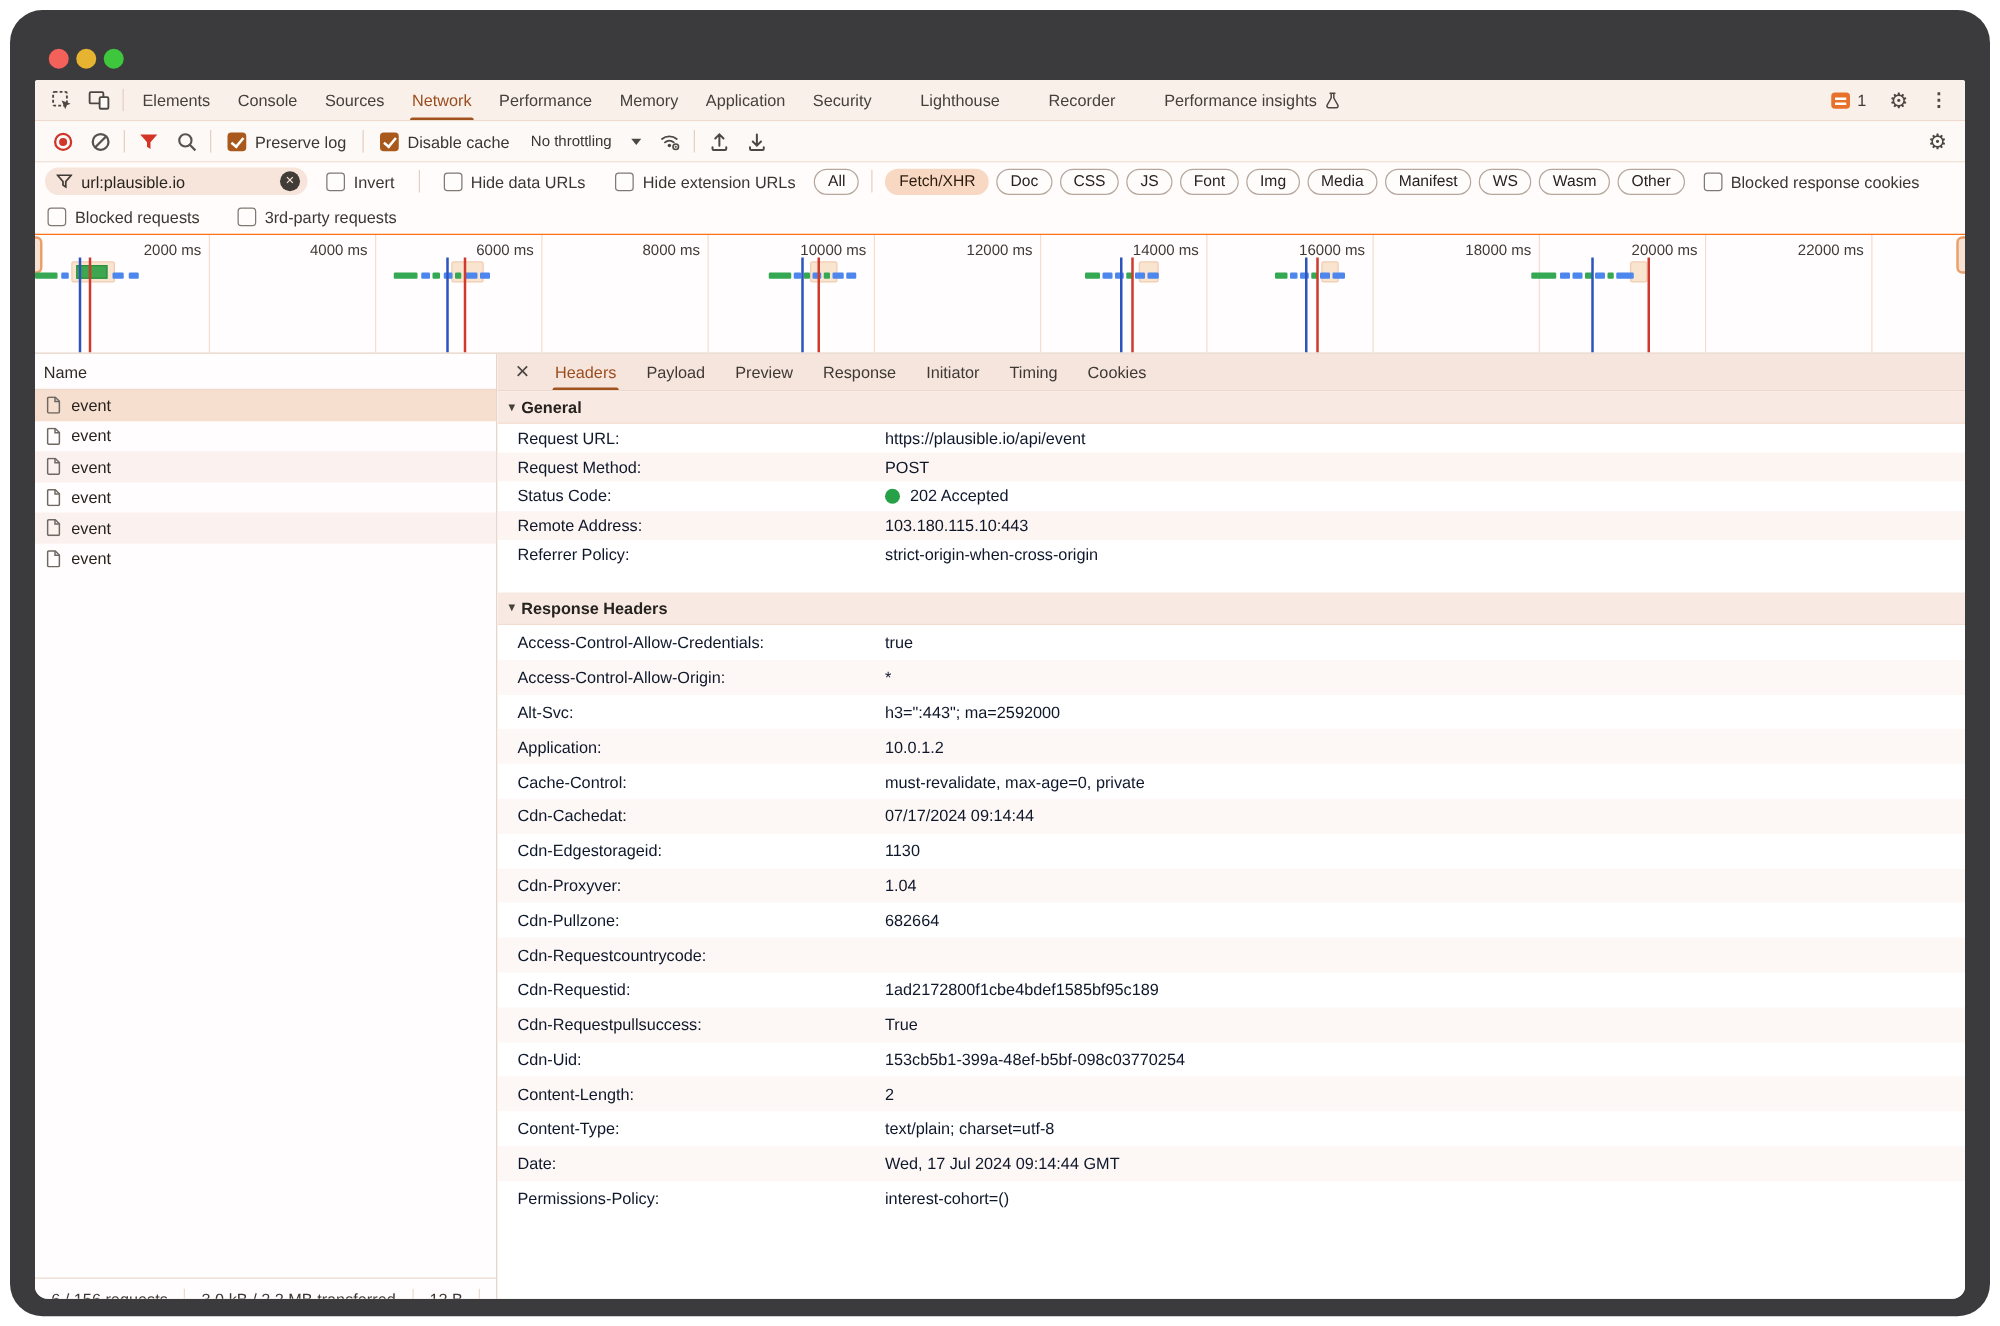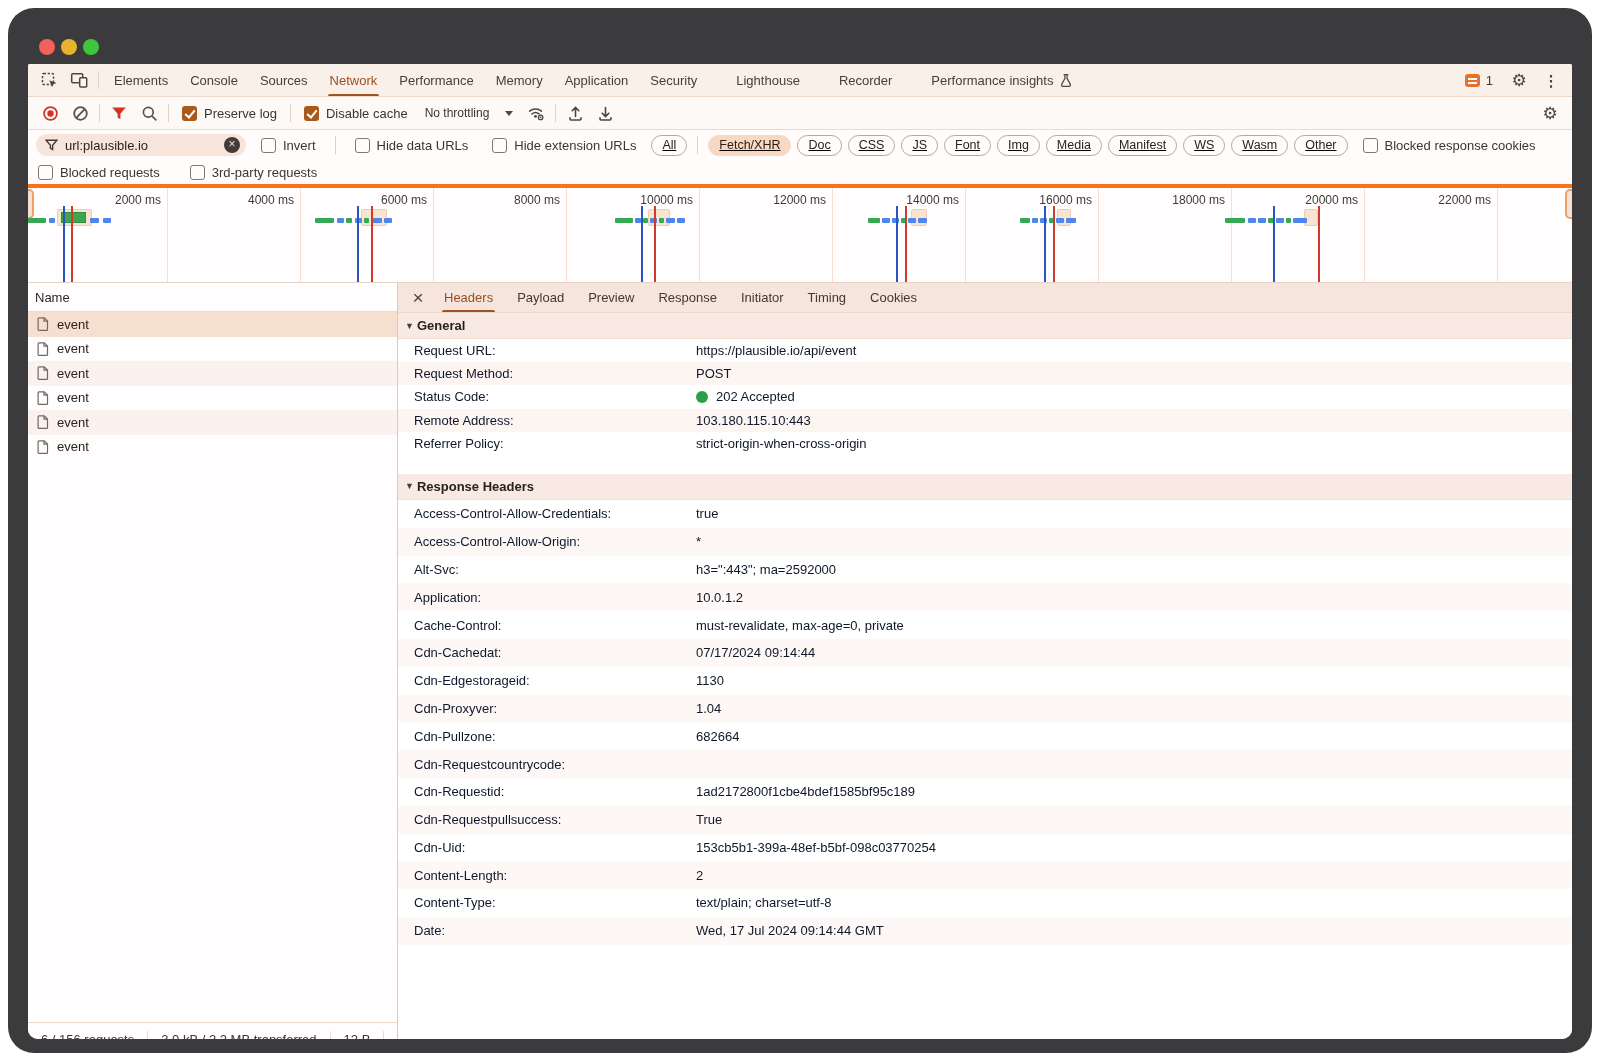--- a/index.html
+++ b/index.html
@@ -51,25 +51,25 @@
   .caret-down { width:0; height:0; border-left:4.5px solid transparent; border-right:4.5px solid transparent;
                 border-top:5.5px solid #4c4741; }
 
   
   .filterbar { height:30px; display:flex; align-items:center; padding:0 8px; gap:6px; background:#fffcfb; }
   .filter-input { display:flex; align-items:center; gap:7px; background:#f7e4da; border-radius:12px;
                   height:22px; padding:0 6px 0 9px; width:210px; flex:none; }
   .filter-input .txt { flex:1; font-size:13px; color:#29241f; white-space:nowrap; overflow:hidden; }
   .clear-circle { width:16px; height:16px; border-radius:50%; background:#413c37; color:#f7e4da;
                   font-size:12px; line-height:15px; text-align:center; flex:none; }
-  .pills { display:flex; align-items:center; gap:6px;text-decoration:underline; }
+  .pills { display:flex; align-items:center; gap:6px; }
   .pill { height:21px; padding:0 10px; border:1px solid #b5a79e; border-radius:11px; font-size:12.5px;
           display:flex; align-items:center; background:#fffdfc; color:#272220; white-space:nowrap; }
   .pill.selected { background:#f8d8c2; border-color:#f8d8c2; color:#2b1c0f; }
-  .filterbar2 { height:28px; border-bottom:4px solid #f97316; display:flex; align-items:center;
+  .filterbar2 { height:28px; border-bottom:1px solid #f97316; display:flex; align-items:center;
                 padding:0 10px; gap:14px; background:#fffcfb; }
 
   
   .overview { height:95px; position:relative; border-bottom:1px solid #e7d3c6; background:#fffdfd; overflow:hidden; }
   .grid { position:absolute; top:0; bottom:0; width:1px; background:#f6ddcd; }
   .tlabel { position:absolute; top:5px; width:76px; text-align:right; font-size:12px; color:#3d3936; }
   .wf-dash { position:absolute; top:30px; height:5px; border-radius:1px; }
   .wf-dash.g { background:#34a853; }
   .wf-dash.b { background:#4d86ec; }
   .wf-box { position:absolute; top:21px; height:17px; background:#f9e4cf; border:1px solid #f0cdb2; border-radius:2px; }
@@ -103,21 +103,21 @@
   .dtab.selected { color:#9a4e1f; }
   .dtab.selected::after { content:""; position:absolute; left:10px; right:10px; bottom:0;
                           height:2.5px; background:#a0521f; border-radius:2px 2px 0 0; }
   .detail-body { flex:1; overflow:hidden; }
   .sec-header { height:26px; background:#f8eae3; border-bottom:1px solid #f3ddd0;
                 display:flex; align-items:center; padding-left:7px; font-size:13px; font-weight:700;
                 color:#26221e; gap:3px; }
   .sec-header .tri { font-size:9px; color:#45403b; font-weight:400; }
   .kv-row { display:flex; align-items:center; padding-left:16px; font-size:13px; color:#0f172a; }
   .kv-row .k { width:282px; flex:none; white-space:nowrap; }
-  .kv-row .v { flex:1; white-space:nowrap; display:flex; align-items:center; }
+  .kv-row .v { flex:1; white-space:nowrap; display:flex; align-items:center;margin-left:12px; }
   #general-rows .kv-row { height:23.2px; }
   #general-rows .kv-row:nth-child(even) { background:#fcf5f2; }
   #response-rows .kv-row { height:27.8px; }
   #response-rows .kv-row:nth-child(even) { background:#fdf8f6; }
   .gap-row { height:19px; }
   .dot { width:12px; height:12px; border-radius:50%; background:#26a148; display:inline-block;
          margin-right:8px; flex:none; }
 </style>
 </head>
 <body>
@@ -591,19 +591,25 @@
                 <span class="v">
                   <span>text/plain; charset=utf-8</span>
                 </span>
               </div>
               <div class="kv-row">
                 <span class="k">Date:</span>
                 <span class="v">
                   <span>Wed, 17 Jul 2024 09:14:44 GMT</span>
                 </span>
               </div>
+              <div class="kv-row">
+                <span class="k">Permissions-Policy:</span>
+                <span class="v">
+                  <span>interest-cohort=()</span>
+                </span>
+              </div>
             </div>
         </div>
       </div>
 
     </div>
   </div>
 </div>
 
 </body></html>

